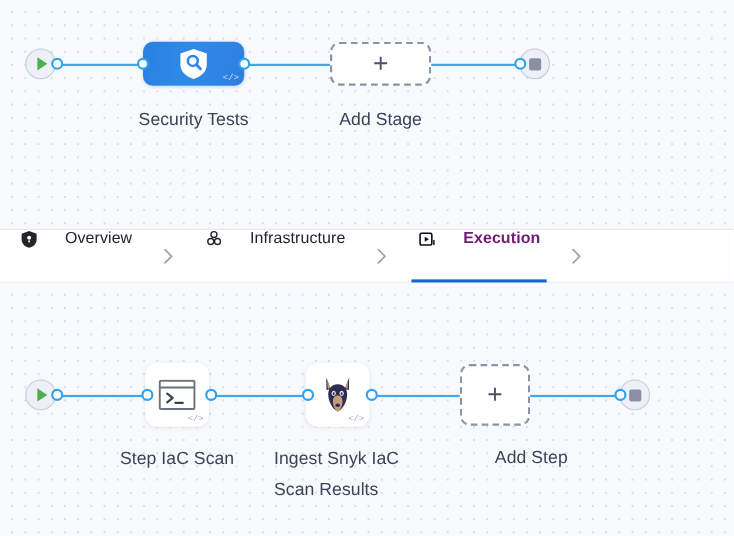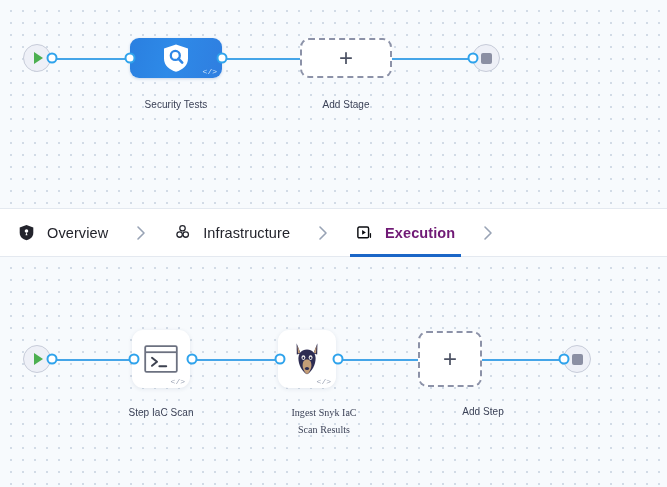--- a/index.html
+++ b/index.html
@@ -35,22 +35,21 @@
     width: 667px; height: 49px;
     background: #ffffff;
     border-top: 1px solid #e4e9f0;
     border-bottom: 1px solid #e4e9f0;
     display: flex;
     align-items: center;
     padding: 0 12px;
   }
   .tab {
     display: flex;
-    align-items: center;
-    gap: 12px;
+    gap: 24px;
     height: 48px;
     padding: 0 6px;
     position: relative;
     cursor: pointer;
     white-space: nowrap;
   }
   .tab .label {
     font-size: 14.5px;
     color: #23242c;
     letter-spacing: .1px;
@@ -169,22 +168,21 @@
     right: 5px; bottom: 2px;
     font-size: 8px;
     color: #9aa2b3;
     font-family: "Liberation Mono", monospace;
   }
 
   
   .caption {
     position: absolute;
     transform: translateX(-50%);
-    text-align: center;
-    font-size: 10px;
+    font-size: 16px;
     color: #3c4257;
     line-height: 1.72;
     white-space: pre-line;
     letter-spacing: .05px;
   }
 </style>
 </head>
 <body>
 
 <div class="app">
@@ -329,21 +327,21 @@
             <ellipse cx="19.6" cy="16.6" rx="1.9" ry="2.3" fill="#f2f0ee"></ellipse>
             <ellipse cx="12.4" cy="16.9" rx="0.9" ry="1.2" fill="#2d2c52"></ellipse>
             <ellipse cx="19.6" cy="16.9" rx="0.9" ry="1.2" fill="#2d2c52"></ellipse>
             <ellipse cx="16" cy="27.4" rx="2.1" ry="1.5" fill="#2d2c52"></ellipse>
           </svg>
           <span class="code-tag">&lt;/&gt;</span>
         </div>
       </div>
       <div class="port" style="left:280px;"></div>
       <div class="port" style="left:338px;"></div>
-      <div class="caption" style="left:324px; top:45px;font-family:Liberation Serif, serif;">Ingest Snyk IaC
+      <div class="caption" style="left:306px; top:45px;">Ingest Snyk IaC
 Scan Results</div>
 
       <div class="node" style="left:418px;">
         <div class="add-card add-step-card">
           <span>+</span>
         </div>
       </div>
       <div class="caption" style="left:451px; top:44px;margin-left:32px;">Add Step</div>
 
       <div class="port" style="left:564px;"></div>

